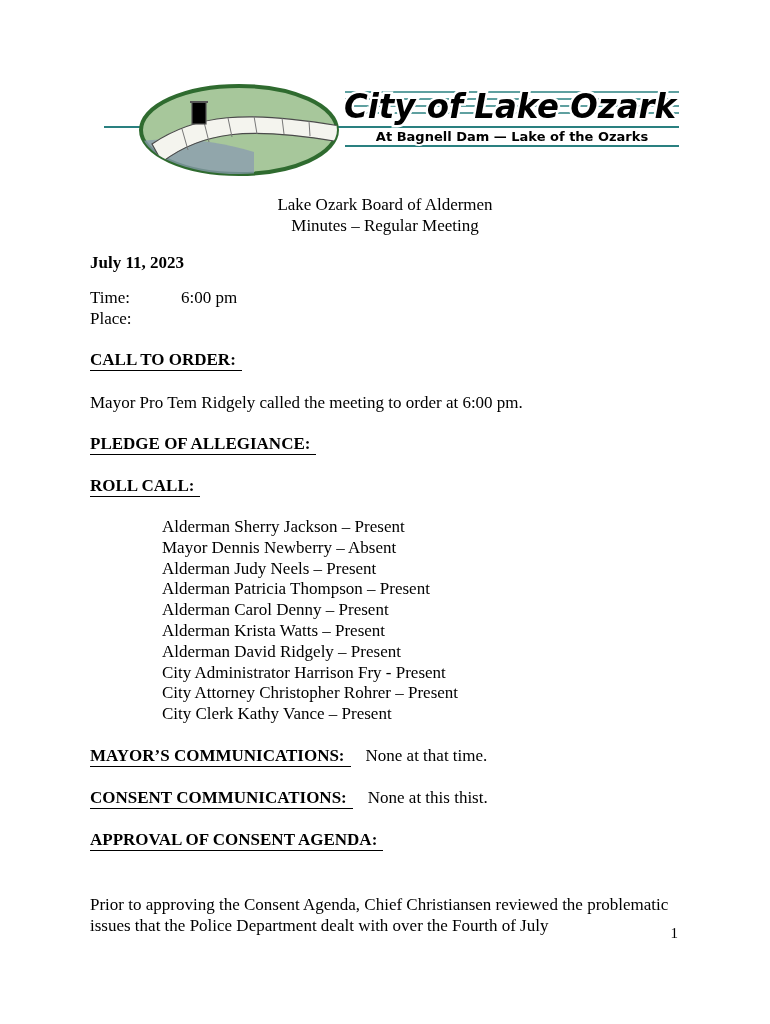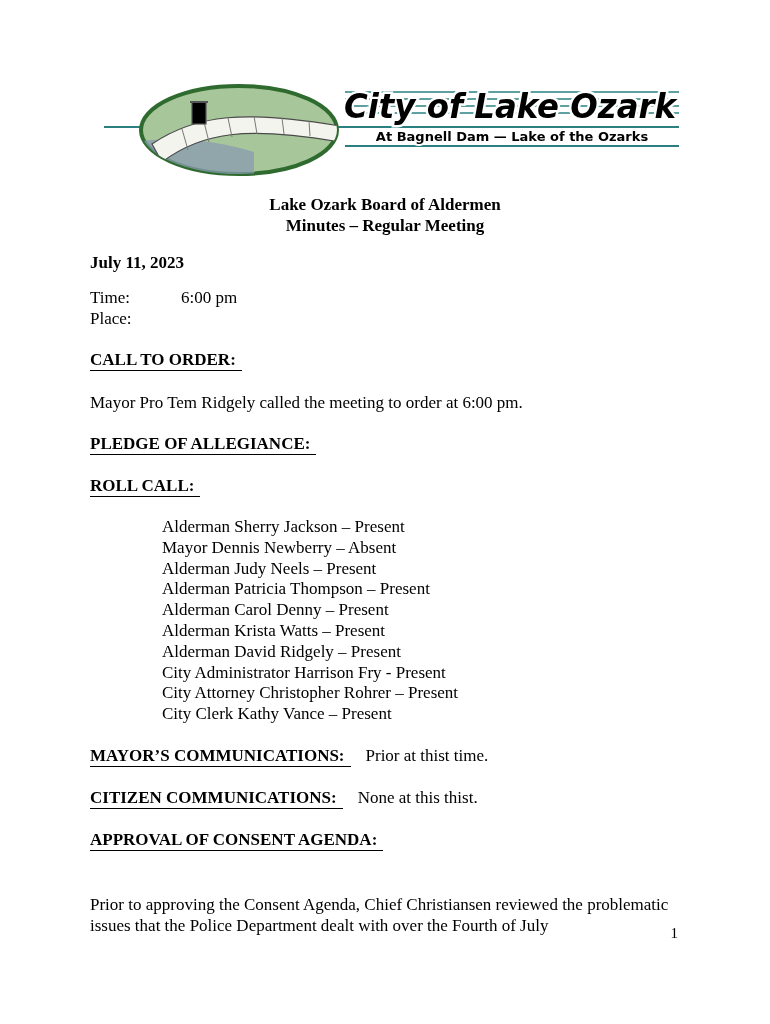--- a/index.html
+++ b/index.html
@@ -20,21 +20,21 @@
   .logo-wrap { margin-left: 14px; width: 576px; height: 100px; }
   .logo-title {
     font-family: "DejaVu Sans", sans-serif;
     font-weight: bold;
     font-style: italic;
   }
   .logo-tagline {
     font-family: "DejaVu Sans", sans-serif;
     font-weight: bold;
   }
-  .title-block { text-align: center; font-weight: bold; margin-top: 14px; }
+  .title-block { text-align: center; font-weight: normal; margin-top: 14px; }
   .doc-date { text-align: left; font-weight: bold; margin-top: 16px; }
   .meta { margin-top: 14px; }
   .meta-row { display: grid; grid-template-columns: 91px 1fr; }
   .section-heading { margin-top: 20px; font-weight: bold; }
   .h-underline {
     display: inline-block;
     border-bottom: 1.7px solid #000;
     padding-right: 6px;
     line-height: 20px;
   }
@@ -143,25 +143,25 @@
     <li>Alderman Patricia Thompson – Present</li>
     <li>Alderman Carol Denny – Present</li>
     <li>Alderman Krista Watts – Present</li>
     <li>Alderman David Ridgely – Present</li>
     <li>City Administrator Harrison Fry - Present</li>
     <li>City Attorney Christopher Rohrer – Present</li>
     <li>City Clerk Kathy Vance – Present</li>
   </ul>
 
   <div class="section-heading">
-    <span class="h-underline">MAYOR’S COMMUNICATIONS:</span><span class="inline-note">Prior at thist time.</span>
+    <span class="h-underline">MAYOR’S COMMUNICATIONS:</span><span class="inline-note">None at that time.</span>
   </div>
 
   <div class="section-heading">
-    <span class="h-underline">CITIZEN COMMUNICATIONS:</span><span class="inline-note">None at this thist.</span>
+    <span class="h-underline">CONSENT COMMUNICATIONS:</span><span class="inline-note">None at this thist.</span>
   </div>
 
   <div class="section-heading">
     <span class="h-underline">APPROVAL OF CONSENT AGENDA:</span>
   </div>
   <div class="closing-para">Prior to approving the Consent Agenda, Chief Christiansen reviewed the problematic issues that the Police Department dealt with over the Fourth of July</div>
 
   <div class="page-number">1</div>
 
 </div>

